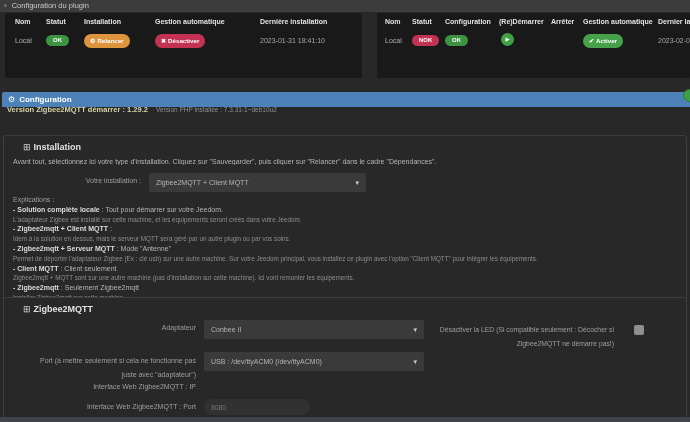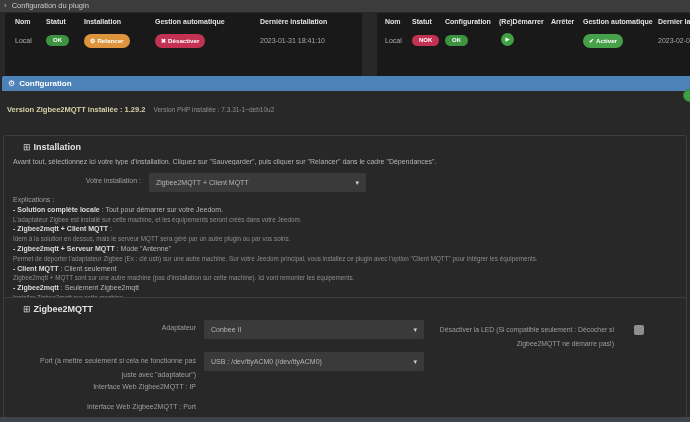--- a/index.html
+++ b/index.html
@@ -19,21 +19,21 @@
   .pill-red{background:#c43253;}
   .btn{position:absolute;font-size:6.2px;font-weight:bold;color:#fff;border-radius:7px;
        padding:0 6px;line-height:13px;white-space:nowrap;cursor:pointer;}
   .btn .bicon{font-size:6px;margin-right:2px;}
   .btn-orange{background:#dd943d;}
   .btn-red{background:#c43253;}
   .btn-green{background:#47a14b;}
   .play-btn{position:absolute;width:13px;height:13px;border-radius:50%;background:#3fa142;
             color:#fff;font-size:5.5px;line-height:13px;text-align:center;cursor:pointer;}
   
-  .config-bar{position:absolute;left:2px;top:76px;width:688px;height:15px;background:#4d82b8;
+  .config-bar{position:absolute;left:2px;top:92px;width:688px;height:15px;background:#4d82b8;
               border-radius:2px 0 0 0;color:#fff;font-size:8px;font-weight:bold;line-height:15px;}
   .config-bar .cicon{margin:0 4px 0 6px;font-size:8px;font-weight:normal;}
   .green-circle{position:absolute;left:683px;top:89px;width:13px;height:13px;border-radius:50%;
                 background:#3da045;border:1px solid #2e7d32;box-sizing:border-box;cursor:pointer;}
   
   .versions{position:absolute;left:7px;top:105px;font-size:7.5px;white-space:nowrap;}
   .v-z2m{font-weight:bold;color:#d6d2a6;}
   .v-php{font-size:6.5px;color:#8f8f8f;margin-left:6px;}
   
   .panel{position:absolute;left:3px;width:684px;border:1px solid #3e3e3e;border-radius:3px;
@@ -102,21 +102,21 @@
       <span class="td-text" style="left:281px;top:24px;color:#a8a8a8;">2023-02-0</span>
     </div>
   </div>
 
   <div class="config-bar">
     <span class="cicon">⚙</span><span>Configuration</span>
   </div>
   <div class="green-circle"></div>
 
   <div class="versions">
-    <span class="v-z2m">Version Zigbee2MQTT installée : 1.29.2</span>
+    <span class="v-z2m">Version Zigbee2MQTT démarrer : 1.29.2</span>
     <span class="v-php">Version PHP installée : 7.3.31-1~deb10u2</span>
   </div>
 
   <div class="panel" id="installation-panel">
     <div class="panel-title">
       <span class="picon">⊞</span><span>Installation</span>
     </div>
     <div class="intro">Avant tout, sélectionnez ici votre type d'installation. Cliquez sur "Sauvegarder", puis cliquer sur "Relancer" dans le cadre "Dépendances".</div>
 
     <div class="form-label" style="left:9px;top:41px;width:128px;">Votre installation :</div>
@@ -167,17 +167,18 @@
       <span>juste avec "adaptateur")</span>
     </div>
     <div class="selectbox" style="left:200px;top:54px;width:220px;">
       <span>USB : /dev/ttyACM0 (/dev/ttyACM0)</span>
       <span class="caret">▾</span>
     </div>
 
     <div class="form-label" style="left:9px;top:85px;width:183px;">Interface Web Zigbee2MQTT : IP</div>
 
     <div class="form-label" style="left:9px;top:105px;width:183px;">Interface Web Zigbee2MQTT : Port</div>
+    <input class="textinput" style="left: 200px; top: 101px; width: 106px;" value="8080">
   </div>
 
   <div class="bottom-bar"></div>
 
 </div>
 
 </body></html>

